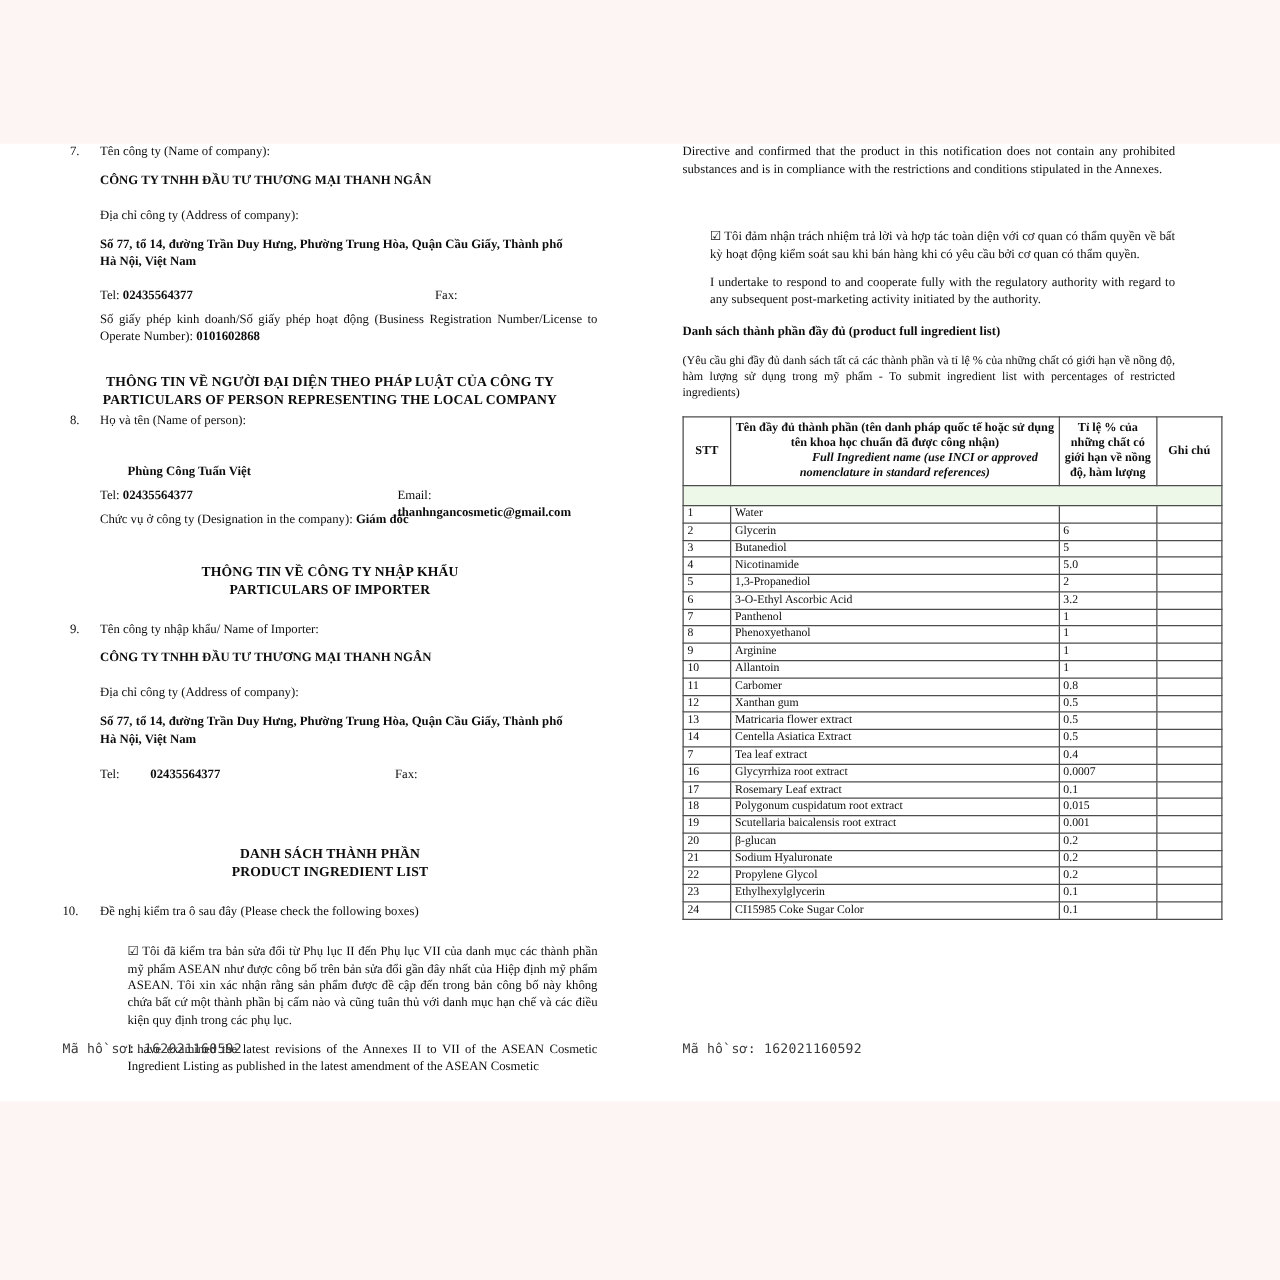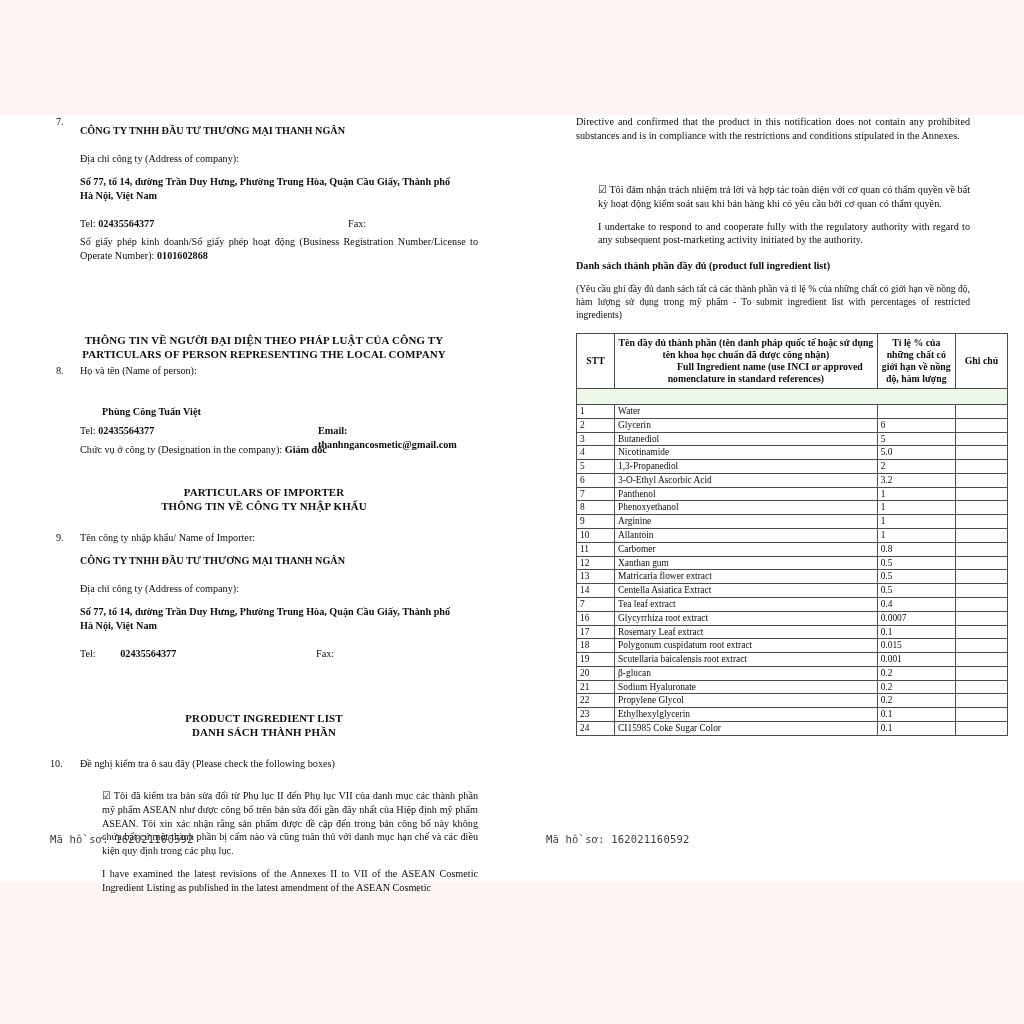--- a/index.html
+++ b/index.html
@@ -30,21 +30,21 @@
   }
   .col {
     position: absolute;
     top: 0;
     font-size: 10.2px;
     line-height: 1.36;
     color: #0d0d0d;
     text-align: justify;
   }
   .col-left  { left: 50px;  width: 428px; }
-  .col-right { left: 576px; width: 394px; }
+  .col-right { left: 546px; width: 394px; }
 
   .num-item {
     position: relative;
     padding-left: 30px;
   }
   .num-item .num {
     position: absolute;
     left: 6px;
     top: 0;
   }
@@ -63,21 +63,20 @@
   .sp18 { height: 18px; }
   .sp22 { height: 22px; }
   .sp28 { height: 28px; }
 
   .heading {
     text-align: center;
     font-weight: bold;
     font-size: 10.9px;
     line-height: 1.3;
     letter-spacing: 0.15px;
-    margin-top: 48px;
   }
   .heading2 {
     text-align: center;
     font-weight: bold;
     font-size: 10.9px;
     line-height: 1.3;
     letter-spacing: 0.15px;
   }
   .row-line {
     display: block;
@@ -92,21 +91,21 @@
     position: absolute;
     left: 236px;
     top: 0;
   }
   .email-pos {
     position: absolute;
     left: 238px;
     top: 0;
     font-weight: bold;
   }
-  .email-pos .plain { font-weight: bold; }
+  .email-pos .plain { font-weight: normal; }
 
   .para {
     text-align: justify;
     display: block;
   }
   .para-ind {
     text-align: justify;
     display: block;
     padding-left: 22px;
   }
@@ -134,20 +133,21 @@
     vertical-align: middle;
   }
   table.ing th {
     text-align: center;
     font-weight: bold;
     font-size: 9.8px;
     line-height: 1.22;
     padding: 3px 2px;
   }
   table.ing th .ital {
+    font-style: italic;
     font-weight: bold;
     margin-left: 48px;
   }
   .c-stt  { width: 38px; }
   .c-name { width: 262px; }
   .c-pct  { width: 78px; }
   .c-note { width: 52px; }
   td.stt  { text-align: left; padding-left: 5px; height: 12.6px; }
   td.name { text-align: left; padding-left: 6px; }
   td.pct  { text-align: left; padding-left: 4px; }
@@ -171,20 +171,21 @@
 </head>
 <body>
 
 <div id="page">
   <div id="cols">
 
     <div class="col col-left">
 
       <div class="num-item">
         <span class="num">7.</span>
+        <span class="lbl">Tên công ty (Name of company):</span>
         <div class="sp9"></div>
         <span class="lbl b">CÔNG TY TNHH ĐẦU TƯ THƯƠNG MẠI THANH NGÂN</span>
         <div class="sp14"></div>
         <span class="lbl">Địa chỉ công ty (Address of company):</span>
         <div class="sp9"></div>
         <span class="lbl b">Số 77, tổ 14, đường Trần Duy Hưng, Phường Trung Hòa, Quận Cầu Giấy, Thành phố</span>
         <span class="lbl b">Hà Nội, Việt Nam</span>
         <div class="sp14"></div>
         <span class="row-line">
           <span>Tel:</span>
@@ -215,22 +216,22 @@
           <span class="b">02435564377</span>
           <span class="email-pos"><span class="plain">Email:</span> <span>thanhngancosmetic@gmail.com</span></span>
         </span>
         <div class="sp5"></div>
         <span class="lbl"><span>Chức vụ ở công ty (Designation in the company):</span> <span class="b">Giám đốc</span></span>
       </div>
 
       <div class="sp28"></div>
 
       <div class="heading2">
+        <span class="lbl">THÔNG TIN VỀ CÔNG TY NHẬP KHẨU</span>
         <span class="lbl">PARTICULARS OF IMPORTER</span>
-        <span class="lbl">THÔNG TIN VỀ CÔNG TY NHẬP KHẨU</span>
       </div>
 
       <div class="sp18"></div>
 
       <div class="num-item">
         <span class="num">9.</span>
         <span class="lbl">Tên công ty nhập khẩu/ Name of Importer:</span>
         <div class="sp9"></div>
         <span class="lbl b">CÔNG TY TNHH ĐẦU TƯ THƯƠNG MẠI THANH NGÂN</span>
         <div class="sp14"></div>
@@ -243,22 +244,22 @@
           <span>Tel:</span>
           <span class="b" style="margin-left:22px">02435564377</span>
           <span class="fax-pos2">Fax:</span>
         </span>
       </div>
 
       <div class="sp28"></div>
       <div class="sp22"></div>
 
       <div class="heading2">
+        <span class="lbl">DANH SÁCH THÀNH PHẦN</span>
         <span class="lbl">PRODUCT INGREDIENT LIST</span>
-        <span class="lbl">DANH SÁCH THÀNH PHẦN</span>
       </div>
 
       <div class="sp18"></div>
 
       <div class="num-item">
         <span class="num n10">10.</span>
         <span class="lbl">Đề nghị kiểm tra ô sau đây (Please check the following boxes)</span>
         <div class="sp18"></div>
         <div class="chk-para">
           <span class="chk">☑</span>

